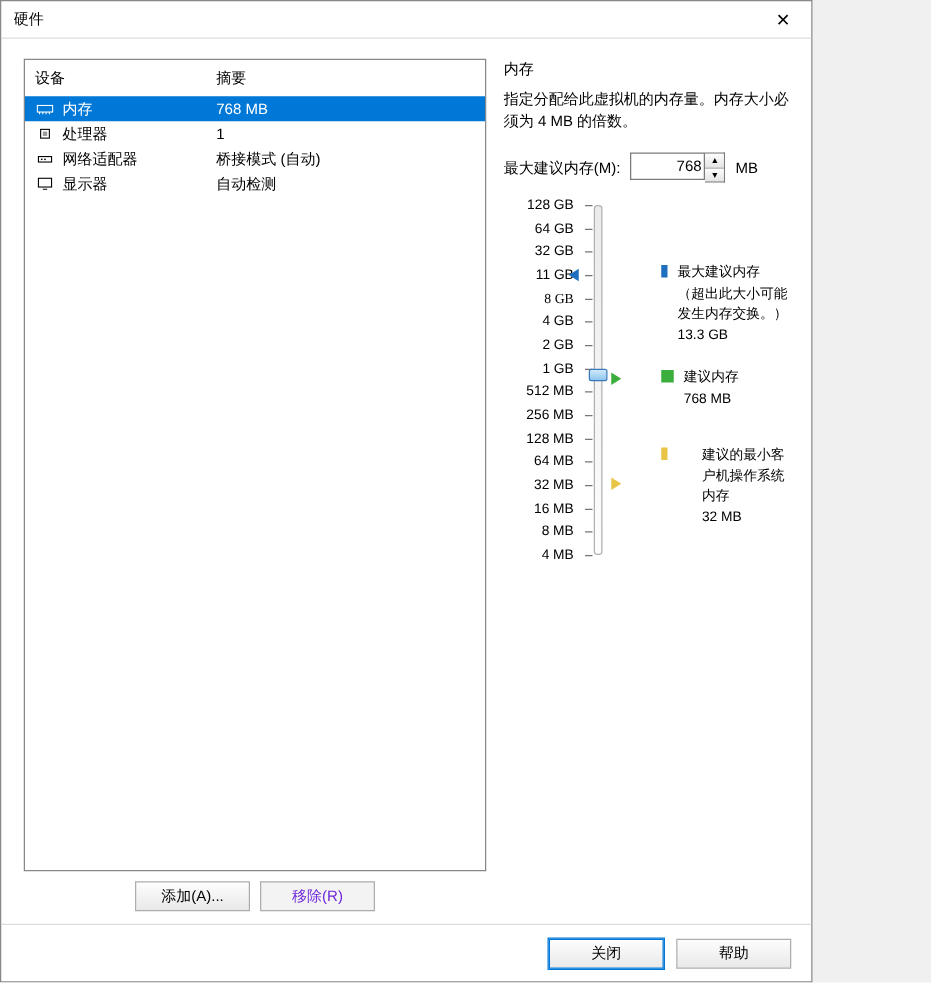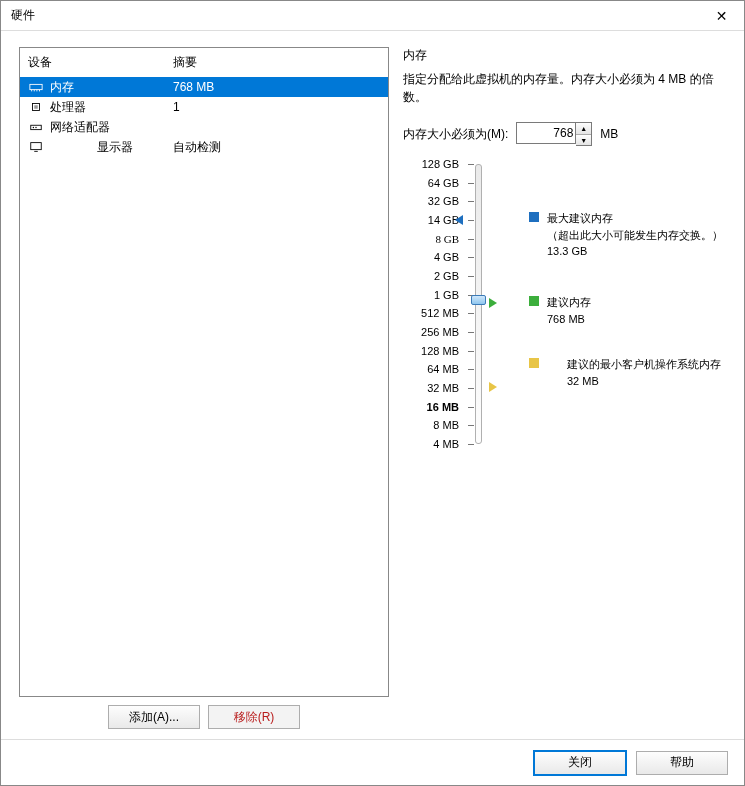--- a/index.html
+++ b/index.html
@@ -1,18 +1,18 @@
 <!DOCTYPE html>
 <html><head>
 <meta charset="utf-8">
 <style>
   * { box-sizing: border-box; font-family: "Microsoft YaHei", "Segoe UI", sans-serif; }
   body { margin: 0; background: #f0f0f0; }
   .dialog {
-    width: 745px; height: 786px; background: #fff;
+    width: 650px; height: 786px; background: #fff;
     border: 1px solid #888; position: relative;
     display: flex; flex-direction: column;
   }
   .titlebar {
     height: 30px; display: flex; align-items: center; justify-content: space-between;
     padding: 0 0 0 10px; font-size: 12px; border-bottom: 1px solid #ddd;
   }
   .close-x {
     width: 45px; height: 30px; display:flex; align-items:center; justify-content:center;
     font-size: 14px; cursor: default;
@@ -29,21 +29,21 @@
   .dt-row { display:flex; align-items:center; padding: 2px 8px; height:20px; }
   .dt-row.selected { background:#0078d7; color:#fff; }
   .dt-icon { width:16px; height:14px; margin-right:6px; display:inline-flex; align-items:center; justify-content:center;}
   .dt-icon svg { width:14px; height:12px; }
   .left-buttons { display:flex; justify-content:center; gap:8px; margin-top:8px; }
   .btn {
     min-width: 92px; height: 24px; font-size:12px;
     border:1px solid #adadad; background: linear-gradient(#fdfdfd,#e9e9e9);
     padding: 0 10px; cursor:default;
   }
-  .btn:disabled { color:#b91c1c; background:#f3f3f3; }
+  .btn:disabled { color:#6d28d9; background:#f3f3f3; }
   .right-col { flex:1; font-size:12px; }
   .group-title { margin-bottom: 6px; }
   .hint { margin-bottom: 16px; line-height:1.5; }
   .mem-row { display:flex; align-items:center; gap:8px; margin-bottom: 14px;}
   .mem-input {
     width: 60px; height:22px; text-align:right; font-size:12px;
     border:1px solid #7a7a7a; padding: 0 2px;
   }
   .spinner { display:flex; flex-direction:column; border:1px solid #7a7a7a; border-left:none;}
   .spin-btn { width:15px; height:11px; font-size:7px; line-height:7px; text-align:center; background:linear-gradient(#fdfdfd,#e4e4e4); border:none; padding:0; cursor:default;}
@@ -124,23 +124,24 @@
               <div class="dt-col-name" style="display:flex;align-items:center;">
                 <span class="dt-icon">
                   <svg viewBox="0 0 16 12">
                     <rect x="2" y="4" width="12" height="5" fill="none" stroke="currentColor"></rect>
                     <circle cx="5" cy="6.5" r="0.8" fill="currentColor"></circle>
                     <circle cx="8" cy="6.5" r="0.8" fill="currentColor"></circle>
                   </svg>
                 </span>
                 <span>网络适配器</span>
               </div>
+              <div class="dt-col-sum">桥接模式 (自动)</div>
             </div>
             <div class="dt-row">
-              <div class="dt-col-name" style="display:flex;align-items:center;gap:47px;">
+              <div class="dt-col-name" style="display:flex;align-items:center;">
                 <span class="dt-icon">
                   <svg viewBox="0 0 16 12">
                     <rect x="2" y="1" width="12" height="8" fill="none" stroke="currentColor"></rect>
                     <line x1="6" y1="11" x2="10" y2="11" stroke="currentColor"></line>
                   </svg>
                 </span>
                 <span>显示器</span>
               </div>
               <div class="dt-col-sum">自动检测</div>
             </div>
@@ -149,47 +150,47 @@
       <div class="left-buttons">
         <button class="btn">添加(A)...</button>
         <button class="btn" disabled="">移除(R)</button>
       </div>
     </div>
 
     <div class="right-col">
       <div class="group-title">内存</div>
       <div class="hint">指定分配给此虚拟机的内存量。内存大小必须为 4 MB 的倍数。</div>
       <div class="mem-row">
-        <span>内存大小必须为(M):</span>
+        <span>最大建议内存(M):</span>
         <div style="display:flex;">
           <input class="mem-input" value="768" style="">
           <div class="spinner">
             <button class="spin-btn">▲</button>
             <button class="spin-btn">▼</button>
           </div>
         </div>
         <span>MB</span>
       </div>
 
       <div class="slider-area">
         <div class="tick-labels" id="tick-labels">
             <div style="top: 4px;">128 GB</div>
             <div style="top: 22.6667px;">64 GB</div>
             <div style="top: 41.3333px;">32 GB</div>
-            <div style="top: 60px;">14 GB</div>
+            <div style="top: 60px;">11 GB</div>
             <div style="top: 78.6667px; font-family: Liberation Serif, serif;">8 GB</div>
             <div style="top: 97.3333px;">4 GB</div>
             <div style="top: 116px;">2 GB</div>
             <div style="top: 134.667px;">1 GB</div>
             <div style="top: 153px; padding-left: 30px;">512 MB</div>
             <div style="top: 172px;">256 MB</div>
             <div style="top: 190.667px;">128 MB</div>
             <div style="top: 209.333px;">64 MB</div>
             <div style="top: 228px;">32 MB</div>
-            <div style="top: 246.667px; font-weight: bold;">16 MB</div>
+            <div style="top: 246.667px;">16 MB</div>
             <div style="top: 265.333px;">8 MB</div>
             <div style="top: 284px;">4 MB</div>
           </div>
         <div class="track-wrap">
           <div class="track"></div>
           <div id="slider-ticks">
               <div class="tick" style="top: 4px;"></div>
               <div class="tick" style="top: 22.6667px;"></div>
               <div class="tick" style="top: 41.3333px;"></div>
               <div class="tick" style="top: 60px;"></div>

